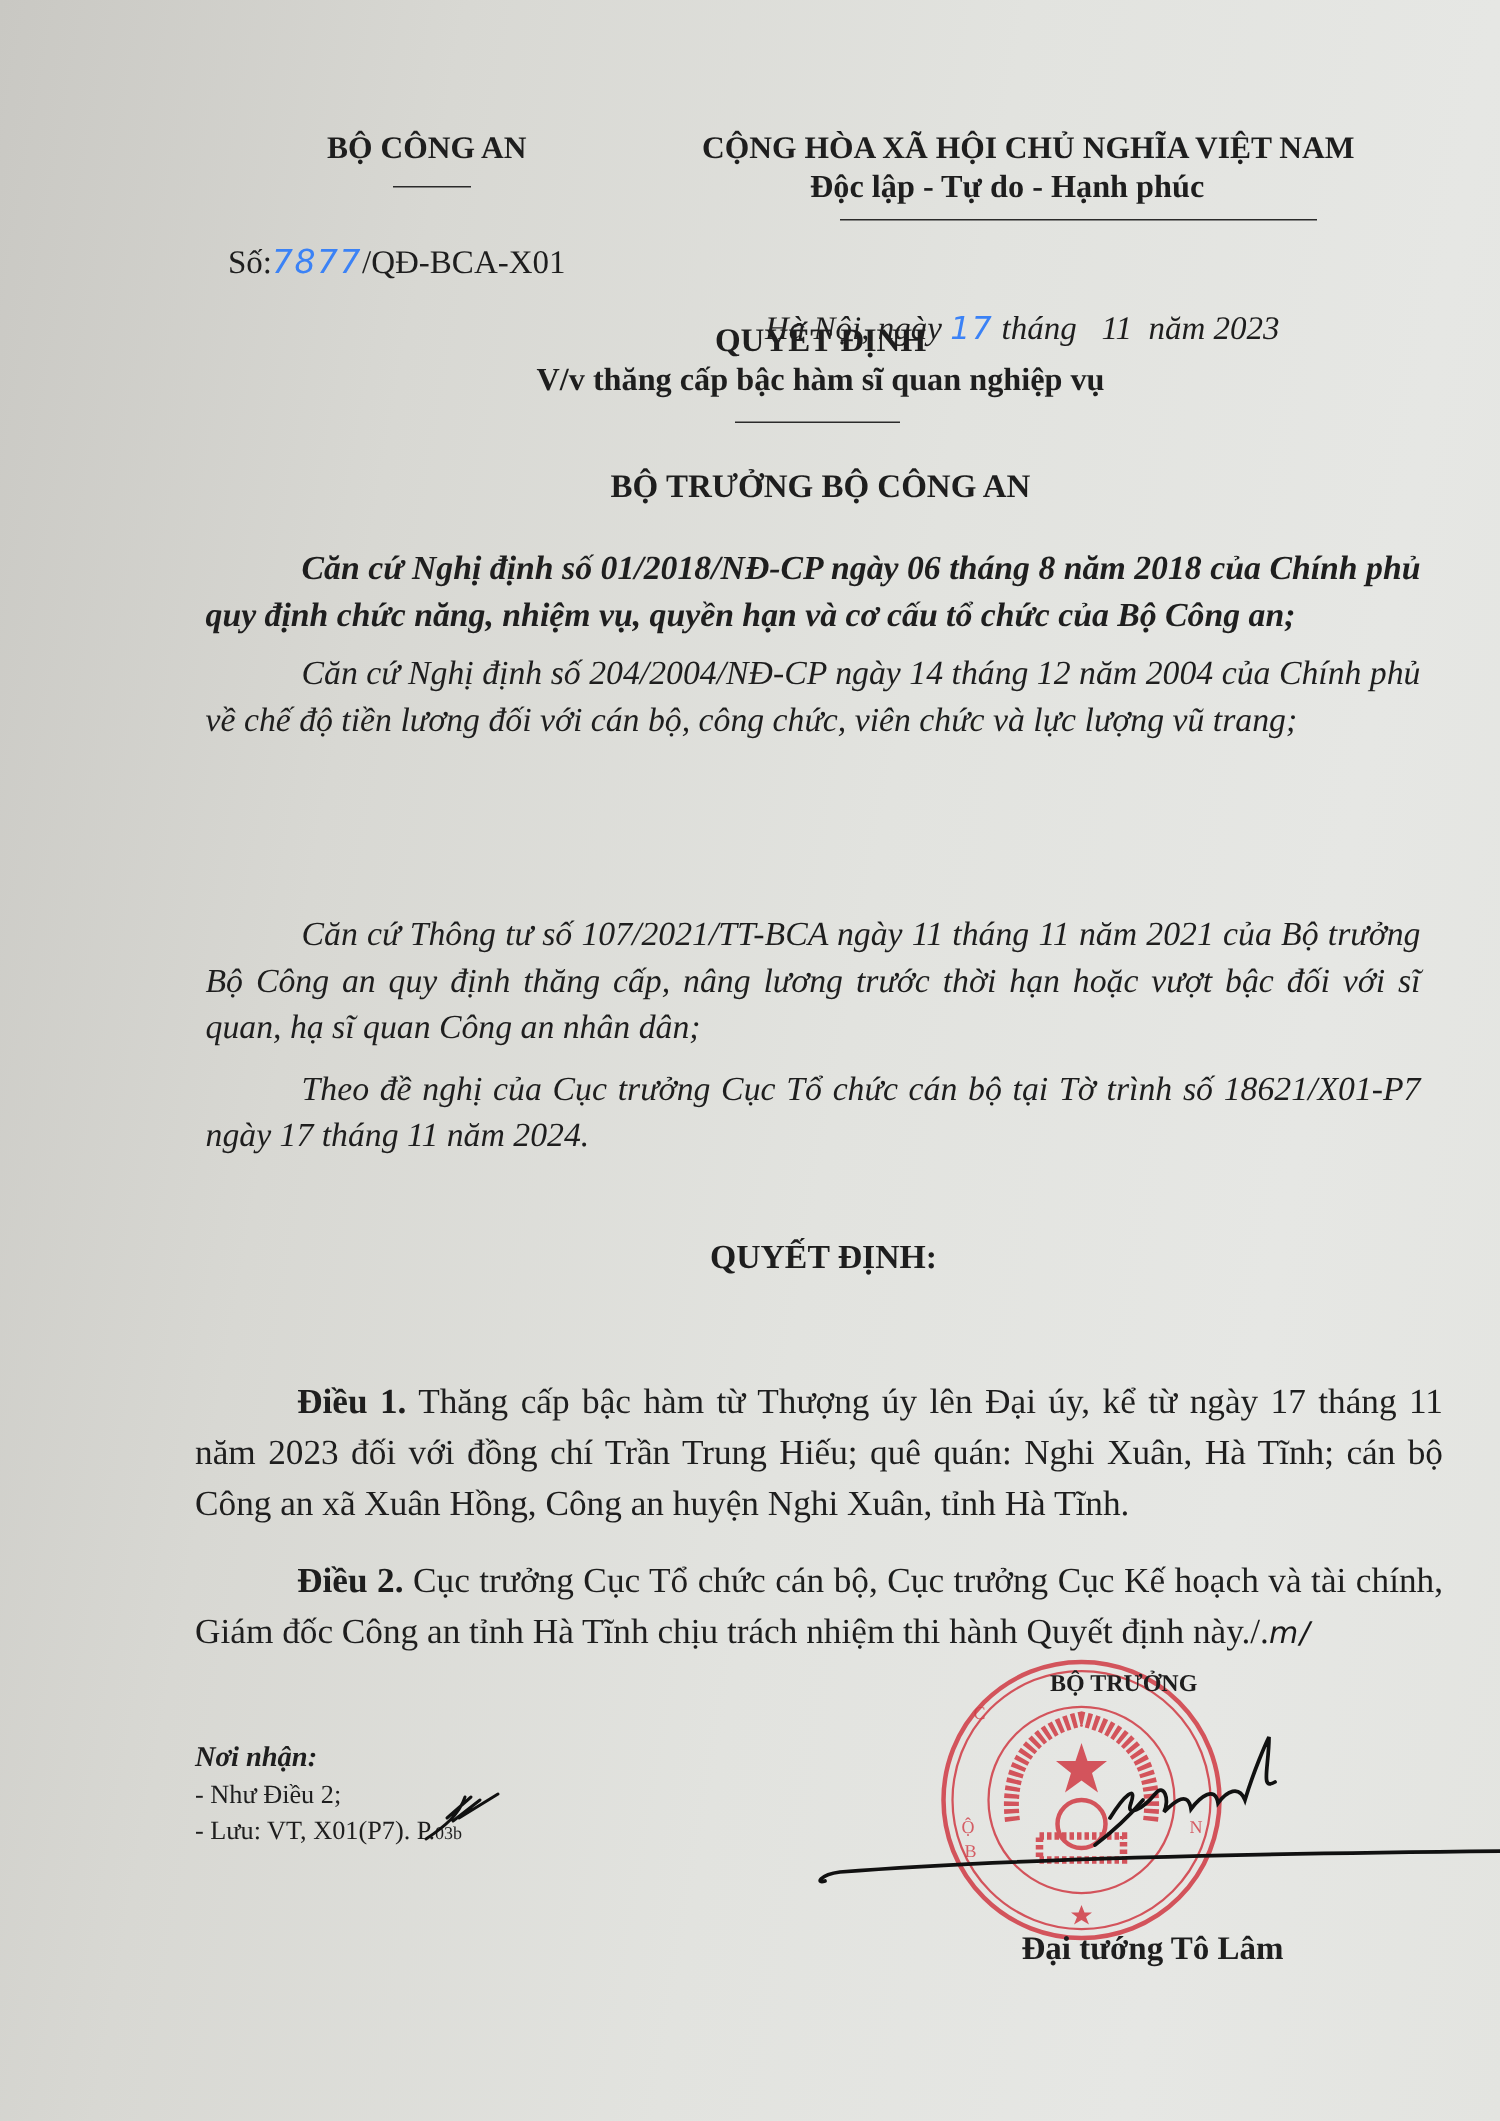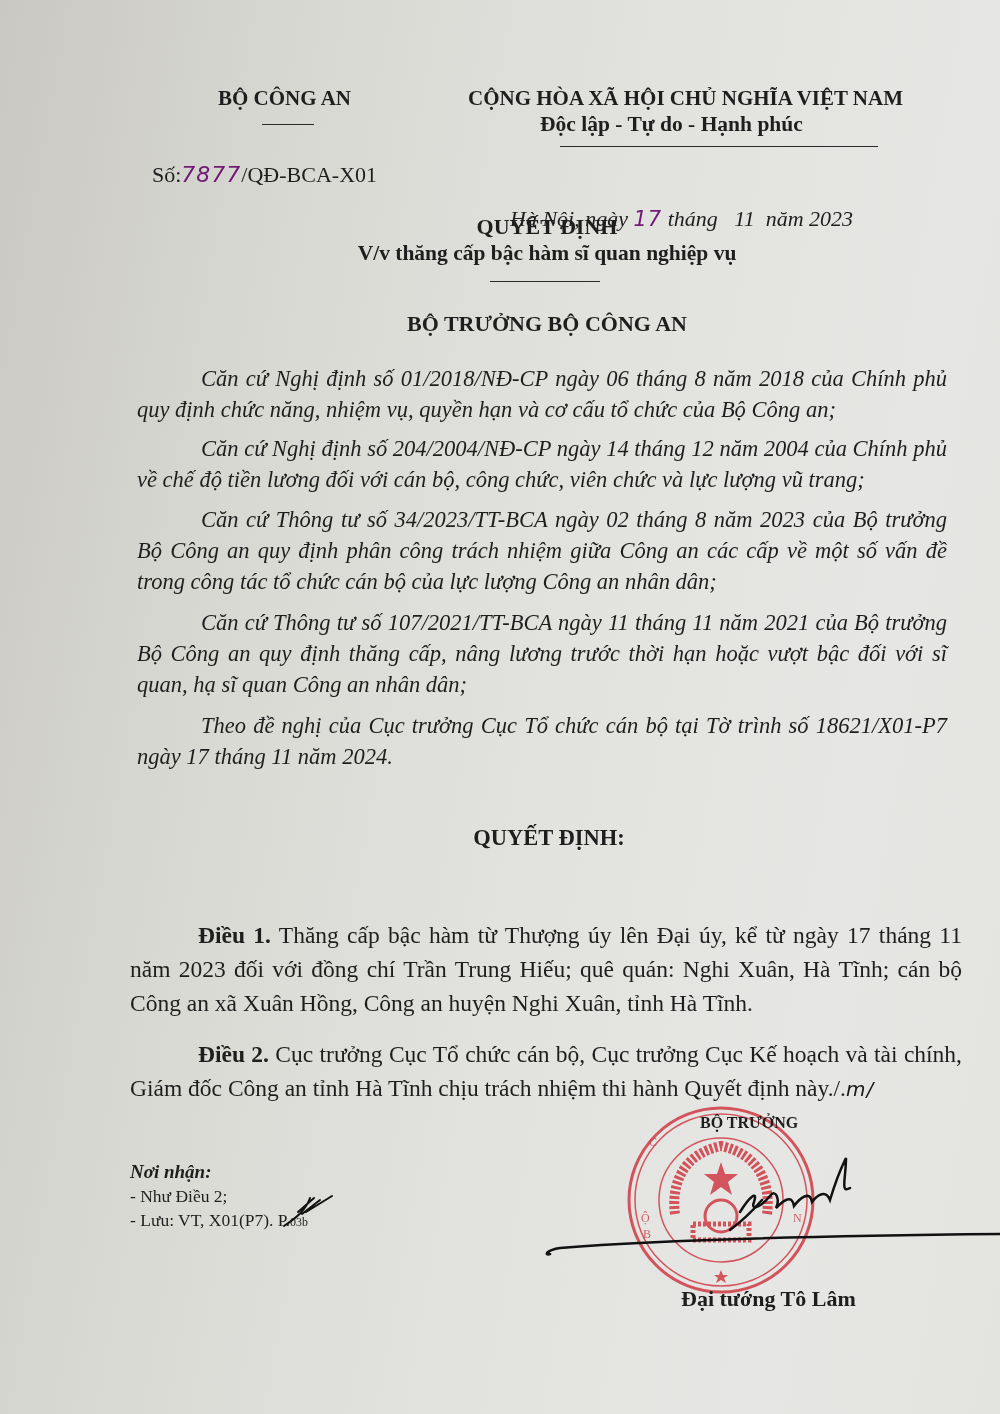--- a/index.html
+++ b/index.html
@@ -8,21 +8,21 @@
       background: linear-gradient(100deg, #c9c8c3 0%, #d8d8d3 25%, #e2e3df 55%, #e6e7e4 80%, #e3e4e0 100%);
       font-family: "Liberation Serif", "DejaVu Serif", serif;
       color: #1e1e1e;
       position: relative;
     }
     .page { position: absolute; inset: 0; }
     .abs { position: absolute; white-space: nowrap; }
     .center { text-align: center; }
     .bold { font-weight: bold; }
     .italic { font-style: italic; }
-    .hand { font-family: "DejaVu Sans", sans-serif; font-style: italic; color: #701a75; font-weight: normal; letter-spacing: 1px; }
+    .hand { font-family: "DejaVu Sans", sans-serif; font-style: italic; color: #3b82f6; font-weight: normal; letter-spacing: 1px; }
     .rule { position: absolute; height: 1.3px; background: #2a2a2a; }
     .para {
       position: absolute; left: 137px; width: 810px;
       font-style: italic; font-size: 22.5px; line-height: 31px;
       text-align: justify; text-indent: 64px; white-space: normal;
     }
     .article {
       position: absolute; left: 130px; width: 832px;
       font-size: 23.5px; line-height: 34px;
       text-align: justify; text-indent: 68px; white-space: normal; margin-top: 12px;
@@ -50,23 +50,22 @@
     <span>Hà Nội, ngày</span>
     <span class="hand" style="font-size:21px;">17</span>
     <span style="white-space:pre;">tháng   11  năm 2023</span>
   </div>
 
   <div class="abs bold center" style="left:0; width:1094px; top:214px; font-size:22px;">QUYẾT ĐỊNH</div>
   <div class="abs bold center" style="left:0; width:1094px; top:241px; font-size:21.5px;">V/v thăng cấp bậc hàm sĩ quan nghiệp vụ</div>
   <div class="rule" style="left:490px; top:281px; width:110px;"></div>
   <div class="abs bold center" style="left:0; width:1094px; top:311px; font-size:22px;">BỘ TRƯỞNG BỘ CÔNG AN</div>
 
-  <div class="para" style="top:363px;">Căn cứ Nghị định số 01/2018/NĐ-CP ngày 06 tháng 8 năm 2018 của Chính phủ quy định chức năng, nhiệm vụ, quyền hạn và cơ cấu tổ chức của Bộ Công an;</div>
+  <div class="para" style="top:363px;font-weight:bold;">Căn cứ Nghị định số 01/2018/NĐ-CP ngày 06 tháng 8 năm 2018 của Chính phủ quy định chức năng, nhiệm vụ, quyền hạn và cơ cấu tổ chức của Bộ Công an;</div>
   <div class="para" style="top:433px;">Căn cứ Nghị định số 204/2004/NĐ-CP ngày 14 tháng 12 năm 2004 của Chính phủ về chế độ tiền lương đối với cán bộ, công chức, viên chức và lực lượng vũ trang;</div>
-  <div class="para" style="top:504px;">Căn cứ Thông tư số 34/2023/TT-BCA ngày 02 tháng 8 năm 2023 của Bộ trưởng Bộ Công an quy định phân công trách nhiệm giữa Công an các cấp về một số vấn đề trong công tác tổ chức cán bộ của lực lượng Công an nhân dân;</div>
   <div class="para" style="top:607px;">Căn cứ Thông tư số 107/2021/TT-BCA ngày 11 tháng 11 năm 2021 của Bộ trưởng Bộ Công an quy định thăng cấp, nâng lương trước thời hạn hoặc vượt bậc đối với sĩ quan, hạ sĩ quan Công an nhân dân;</div>
   <div class="para" style="top:710px;">Theo đề nghị của Cục trưởng Cục Tổ chức cán bộ tại Tờ trình số 18621/X01-P7 ngày 17  tháng 11 năm 2024.</div>
 
   <div class="abs bold center" style="left:0; width:1098px; top:825px; font-size:22.5px;">QUYẾT ĐỊNH:</div>
 
   <div class="article" style="top:906px;">
     <span class="bold">Điều 1.</span><span> Thăng cấp bậc hàm từ Thượng úy lên Đại úy, kể từ ngày 17 tháng 11 năm 2023 đối với đồng chí Trần Trung Hiếu; quê quán: Nghi Xuân, Hà Tĩnh; cán bộ Công an xã Xuân Hồng, Công an huyện Nghi Xuân, tỉnh Hà Tĩnh.</span>
   </div>
 
   <div class="article" style="top:1025px;">

